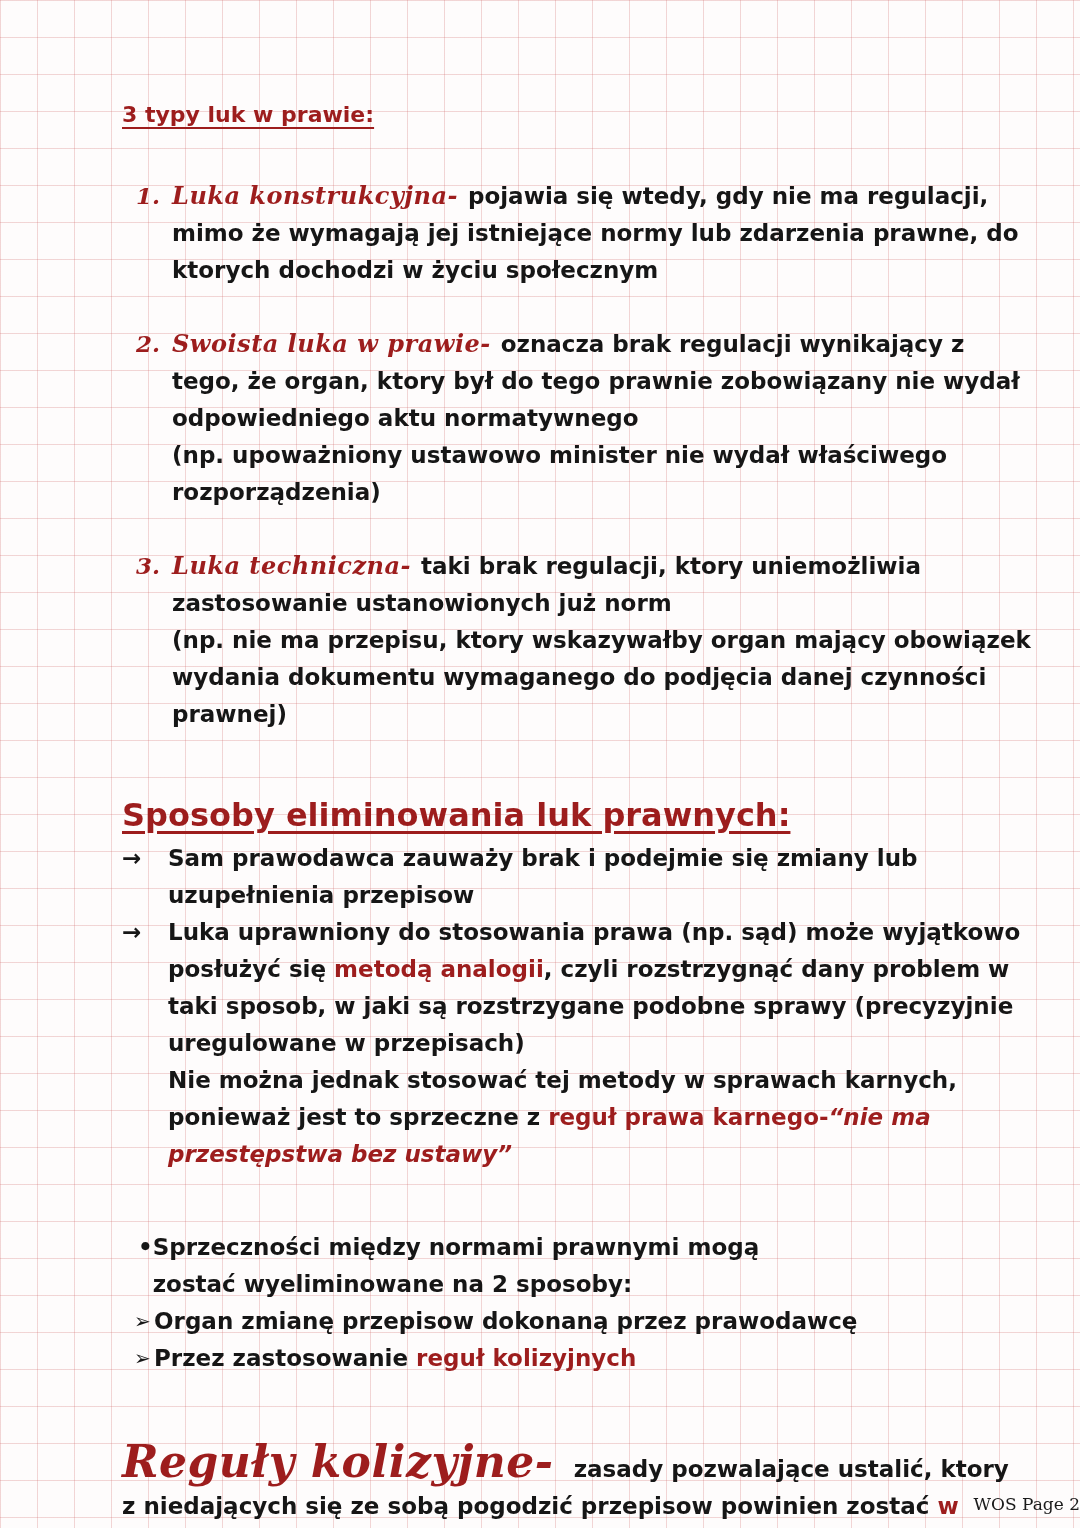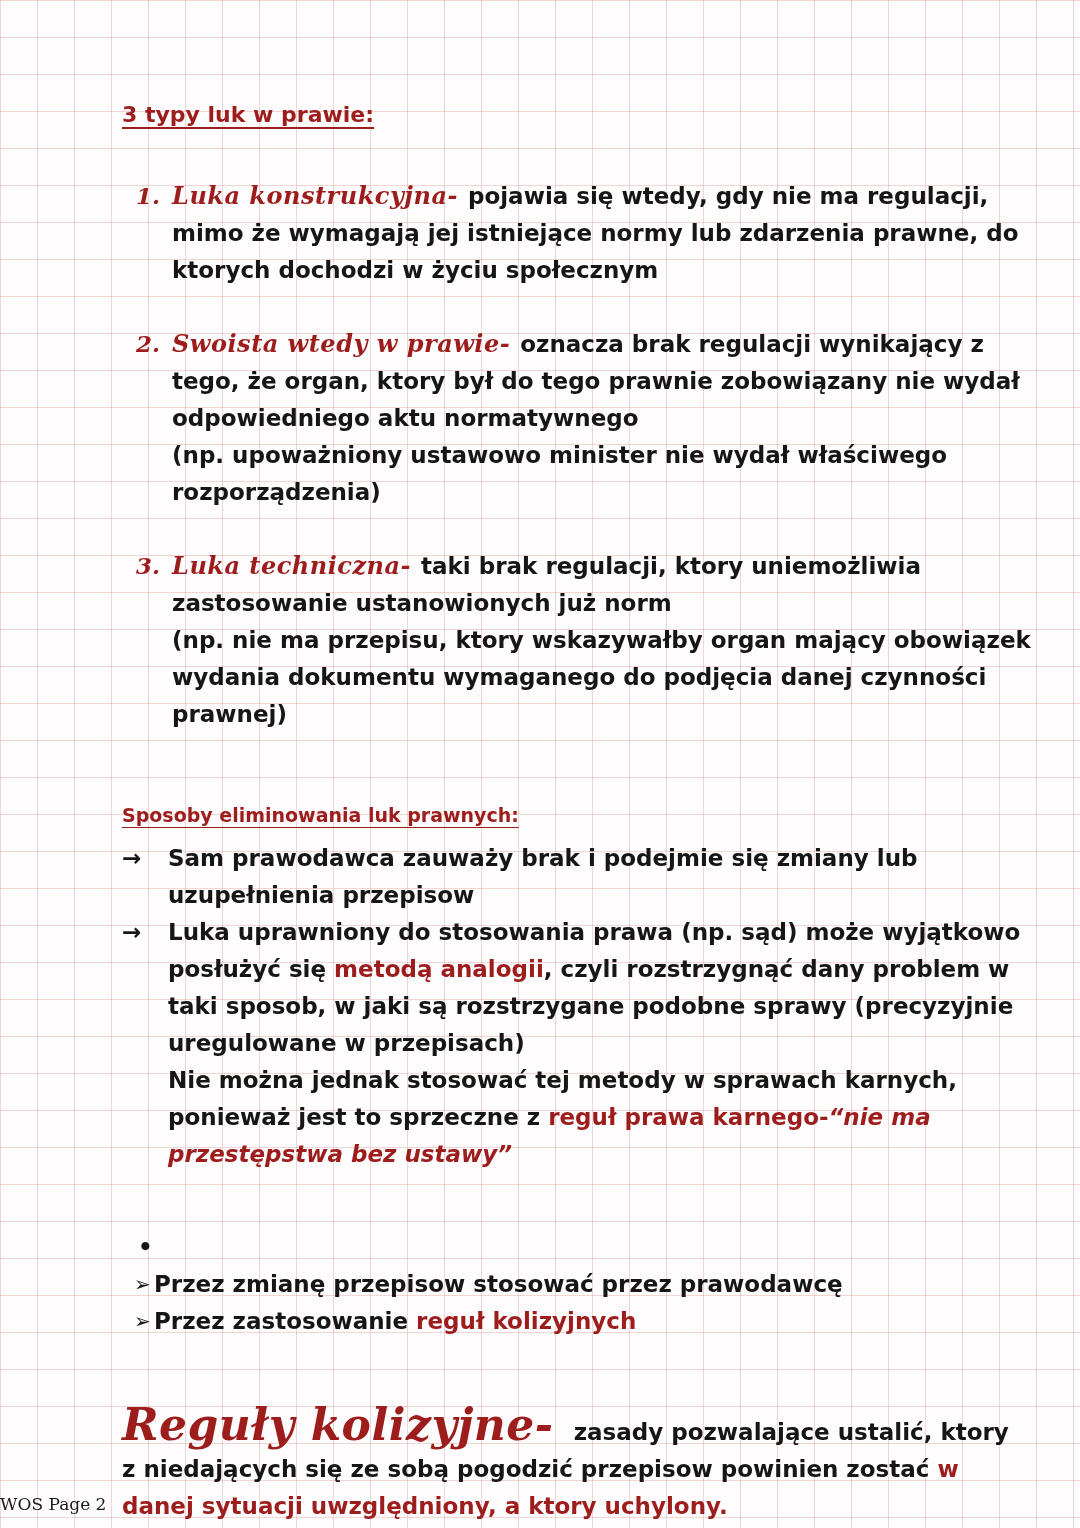--- a/index.html
+++ b/index.html
@@ -48,21 +48,21 @@
     font-style: italic;
     font-weight: bold;
     color: var(--accent);
     font-size: 24px;
     letter-spacing: 0.5px;
     padding-right: 10px;
   }
   .term.big { font-size: 44px; padding-right: 12px; }
   .note { display: block; }
   .subtitle {
-    font-size: 19px;
+    font-size: 32px;
     font-weight: bold;
     color: var(--accent);
     text-decoration: underline;
     text-underline-offset: 5px;
     margin: 64px 0 6px 0;
   }
   .flow-item { display: flex; }
   .marker-arrow { flex: 0 0 46px; }
   .flow-text { flex: 1; }
   .tri-item { display: flex; }
@@ -70,21 +70,21 @@
   .bullet-item { display: flex; margin-top: 56px; }
   .marker-dot { flex: 0 0 26px; padding-left: 16px; }
   .bullet-text { max-width: 648px; }
   .red { color: var(--accent); }
   .red-italic { color: var(--accent); font-style: italic; }
   .block { display: block; }
   .reguly { margin: 66px 0 0 0; max-width: 890px; }
   .footer {
     position: absolute;
     left: 0; right: 0; bottom: 14px;
-    text-align: left;
+    text-align: right;
     font-family: "DejaVu Serif", serif;
     font-size: 17px;
     font-weight: normal;
     color: #1a1a1a;
   }
 </style>
 </head>
 <body>
 
 <div class="content">
@@ -94,21 +94,21 @@
   <ol class="typy">
     <li class="typ">
       <span class="num">1.</span>
       <div class="typ-body">
         <span class="term">Luka konstrukcyjna-</span><span>pojawia się wtedy, gdy nie ma regulacji, mimo że wymagają jej istniejące normy lub zdarzenia prawne, do ktorych dochodzi w życiu społecznym</span>
       </div>
     </li>
     <li class="typ">
       <span class="num">2.</span>
       <div class="typ-body">
-        <span class="term">Swoista wtedy w prawie-</span><span>oznacza brak regulacji wynikający z tego, że organ, ktory był do tego prawnie zobowiązany nie wydał odpowiedniego aktu normatywnego</span>
+        <span class="term">Swoista luka w prawie-</span><span>oznacza brak regulacji wynikający z tego, że organ, ktory był do tego prawnie zobowiązany nie wydał odpowiedniego aktu normatywnego</span>
         <span class="note">(np. upoważniony ustawowo minister nie wydał właściwego rozporządzenia)</span>
       </div>
     </li>
     <li class="typ">
       <span class="num">3.</span>
       <div class="typ-body">
         <span class="term">Luka techniczna-</span><span>taki brak regulacji, ktory uniemożliwia zastosowanie ustanowionych już norm</span>
         <span class="note">(np. nie ma przepisu, ktory wskazywałby organ mający obowiązek wydania dokumentu wymaganego do podjęcia danej czynności prawnej)</span>
       </div>
     </li>
@@ -126,25 +126,26 @@
     <div class="flow-text">
       <span>Luka uprawniony do stosowania prawa (np. sąd) może wyjątkowo posłużyć się </span><span class="red">metodą analogii</span><span>, czyli rozstrzygnąć dany problem w taki sposob, w jaki są rozstrzygane podobne sprawy (precyzyjnie uregulowane w przepisach)</span>
       <span class="block">
         <span>Nie można jednak stosować tej metody w sprawach karnych, ponieważ jest to sprzeczne z </span><span class="red">reguł prawa karnego-</span><span class="red-italic">“nie ma przestępstwa bez ustawy”</span>
       </span>
     </div>
   </div>
 
   <div class="bullet-item">
     <span class="marker-dot">•</span>
+    <div class="flow-text bullet-text">Sprzeczności między normami prawnymi mogą zostać wyeliminowane na 2 sposoby:</div>
   </div>
 
   <div class="tri-item">
     <span class="marker-tri">➢</span>
-    <div class="flow-text">Przez zmianę przepisow stosować przez prawodawcę</div>
+    <div class="flow-text">Organ zmianę przepisow dokonaną przez prawodawcę</div>
   </div>
 
   <div class="tri-item">
     <span class="marker-tri">➢</span>
     <div class="flow-text">
       <span>Przez zastosowanie </span><span class="red">reguł kolizyjnych</span>
     </div>
   </div>
 
   <p class="reguly">

